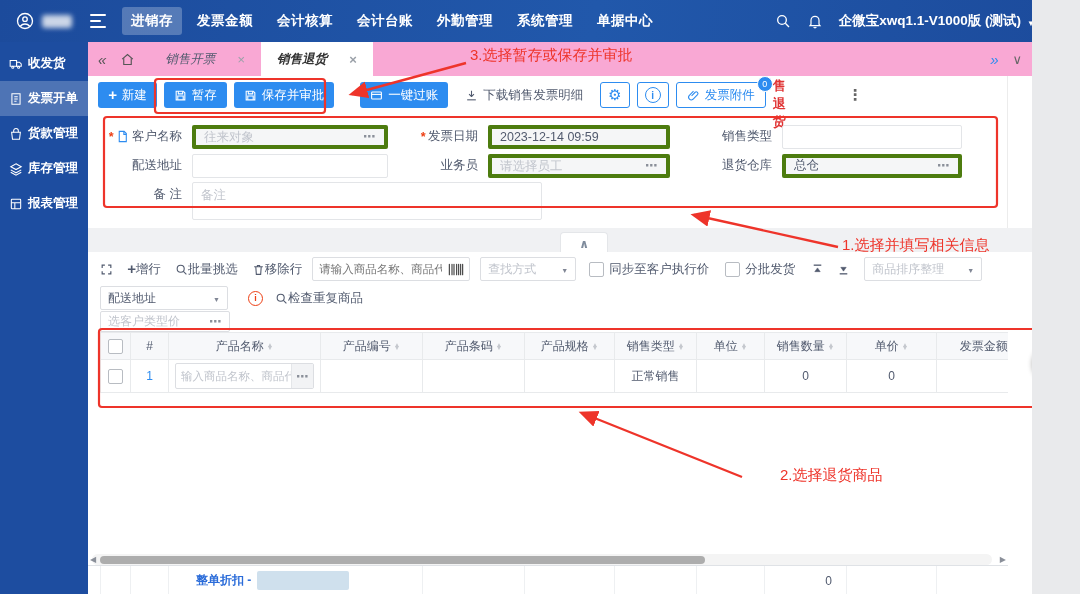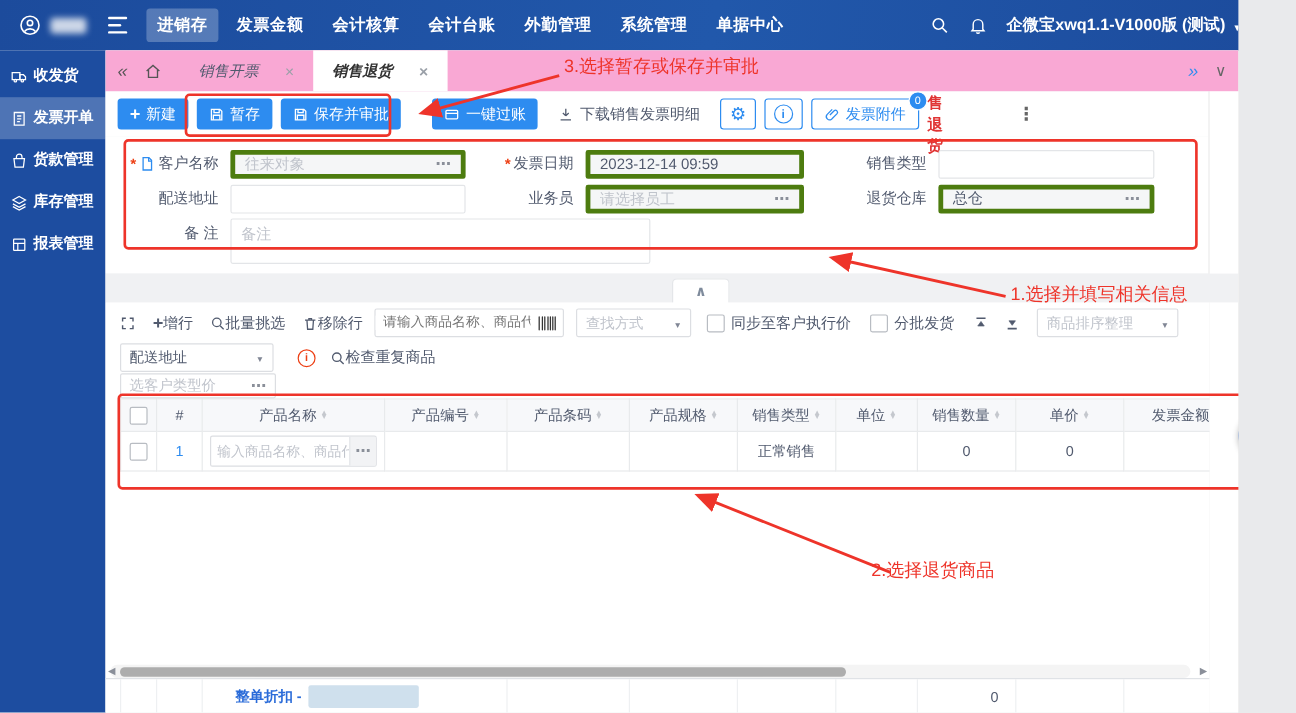--- a/index.html
+++ b/index.html
@@ -141,21 +141,21 @@
   .service-float{position:absolute;left:1032px;top:344px;width:38px;height:38px;border-radius:50%;
      background:#2a6bd6;box-shadow:0 1px 5px rgba(0,0,0,.3);display:flex;flex-direction:column;align-items:center;
      justify-content:center;color:#fff;cursor:pointer;z-index:40}
   .service-float svg{width:15px;height:12px}
   .service-float .svc-lbl{font-size:13px;margin-top:1px}
   .svc-dot{position:absolute;right:1px;top:0;width:8px;height:8px;border-radius:50%;background:#ff9a2e}
   
   .ann{position:absolute;color:#ee342a;font-size:15px;white-space:nowrap;z-index:52}
   .a3{left:470px;top:46px}
   .a1{left:842px;top:236px}
-  .a2{left:726px;top:466px}
+  .a2{left:780px;top:466px}
   .overlay{position:absolute;left:0;top:0;width:1080px;height:594px;z-index:50;pointer-events:none}
 </style>
 </head>
 <body>
 
 <div id="app">
 
   <header class="topbar">
     <span class="avatar">
       <svg viewBox="0 0 24 24" fill="none" stroke="#fff" stroke-width="1.8">

